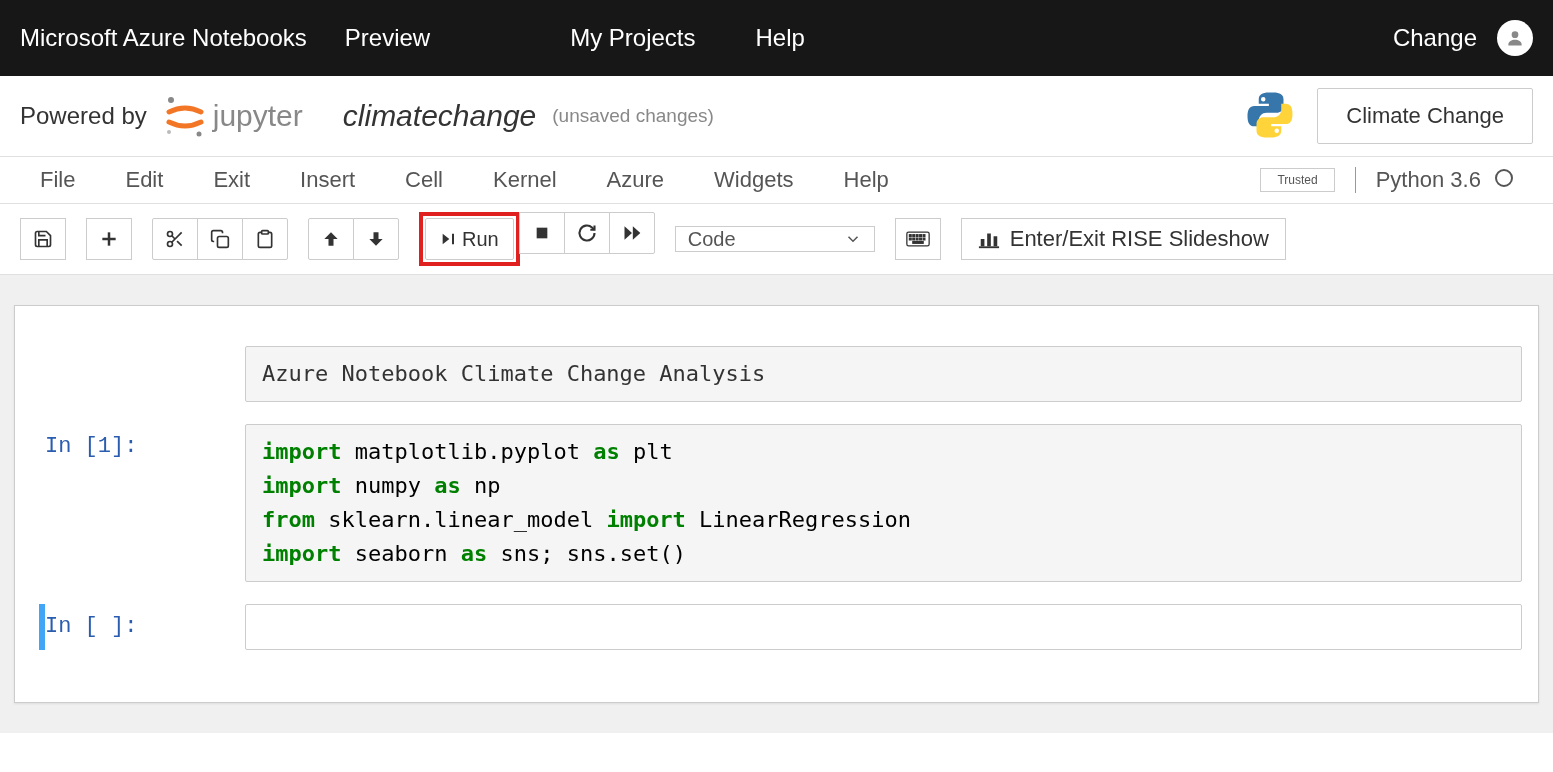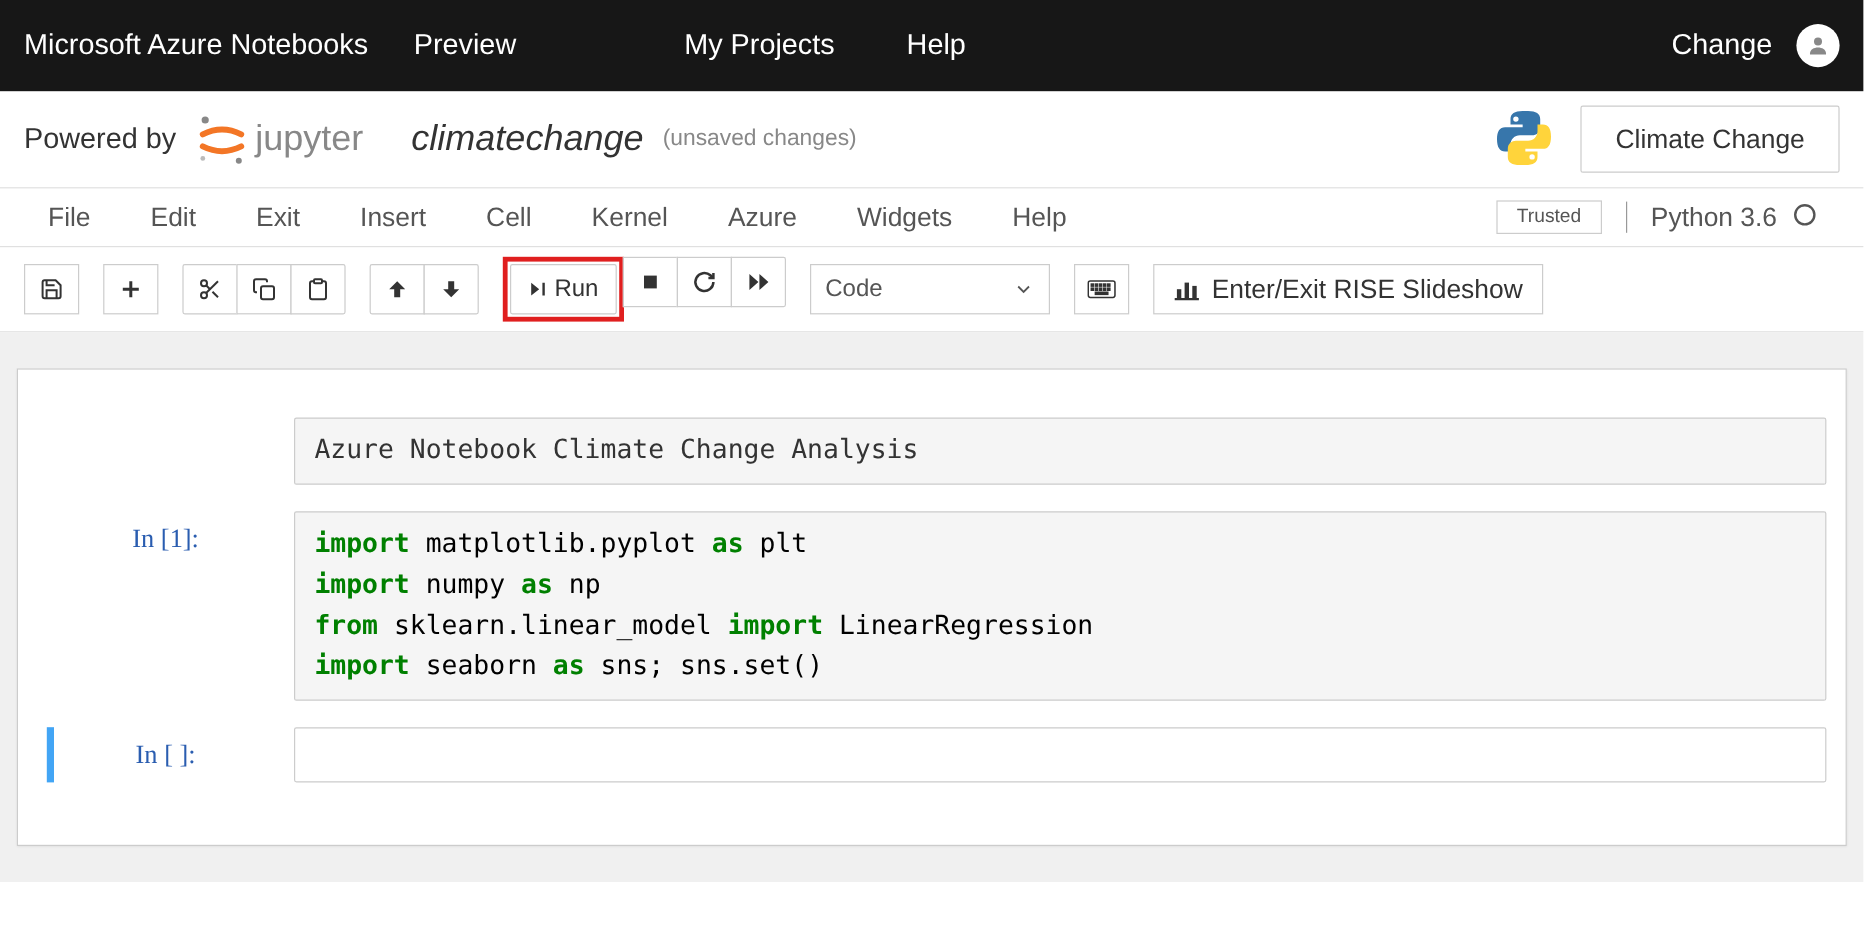--- a/index.html
+++ b/index.html
@@ -20,42 +20,42 @@
   .powered { font-size: 24px; color: #333; }
   .jlogo { display: flex; align-items: center; gap: 6px; font-size: 30px; color: #888; font-weight: 300; }
   .nbname { font-size: 30px; color: #333; margin-left: 24px; font-style: italic; }
   .nbstatus { font-size: 19px; color: #888; }
   .jup-right { margin-left: auto; display: flex; gap: 20px; }
   .proj-btn { border: 1px solid #ccc; background: #fff; padding: 14px 28px; font-size: 22px; color: #333; border-radius: 2px; }
   
   
   .menubar { display: flex; align-items: center; padding: 10px 40px; border-bottom: 1px solid #e0e0e0; font-size: 22px; color: #555; gap: 50px; }
   .menubar-right { margin-left: auto; display: flex; align-items: center; gap: 20px; }
-  .trusted { border: 1px solid #ccc; padding: 4px 16px; font-size: 16px; color: #555; }
+  .trusted { border: 1px solid #ccc; padding: 4px 16px; font-size: 12px; color: #555; }
   .kernel-name { font-size: 22px; color: #555; padding-left: 20px; border-left: 1px solid #999; }
   .kernel-ind { width: 18px; height: 18px; border: 2px solid #555; border-radius: 50%; display: inline-block; margin-left: 8px; }
   
   
   .toolbar { display: flex; align-items: center; padding: 8px 20px; gap: 6px; border-bottom: 1px solid #e0e0e0; }
   .tbtn { border: 1px solid #ccc; background: #fff; height: 42px; min-width: 46px; display: flex; align-items: center; justify-content: center; font-size: 18px; color: #333; cursor: pointer; }
   .tbtn-group { display: flex; }
   .tbtn-group .tbtn { border-radius: 0; margin-left: -1px; }
   .tbtn-group .tbtn:first-child { margin-left: 0; border-top-left-radius: 2px; border-bottom-left-radius: 2px; }
   .tbtn-group .tbtn:last-child { border-top-right-radius: 2px; border-bottom-right-radius: 2px; }
   .run-btn { gap: 6px; padding: 0 14px; font-size: 20px; }
   .run-hl { border: 4px solid #e01f1f; padding: 2px; }
-  .cell-type { border: 1px solid #ccc; height: 42px; width: 200px; padding: 0 12px; font-size: 20px; color: #555; background: #fff; display: flex; align-items: center; justify-content: space-between; }
+  .cell-type { border: 1px solid #ccc; height: 26px; width: 200px; padding: 0 12px; font-size: 20px; color: #555; background: #fff; display: flex; align-items: center; justify-content: space-between; }
   .rise-btn { gap: 10px; padding: 0 16px; font-size: 22px; }
   .sep { width: 8px; }
   
   
   .nb-area { background: #f0f0f0; padding: 30px 14px 30px 14px; }
   .nb-inner { background: #fff; border: 1px solid #ccc; padding: 40px 16px 30px 30px; box-shadow: 0 1px 2px rgba(0,0,0,.08); }
   .cell { display: flex; margin-bottom: 22px; }
-  .prompt { width: 200px; text-align: center; padding: 10px 14px 0 0; font-family: Liberation Serif, serif; font-size: 22px; color: #2a5db0; flex-shrink: 0; }
+  .prompt { width: 200px; text-align: left; padding: 10px 14px 0 0; font-family: Liberation Mono, monospace; font-size: 22px; color: #2a5db0; flex-shrink: 0; }
   .cell-body { flex: 1; border: 1px solid #ccc; background: #f5f5f5; padding: 10px 16px; font-family: "Consolas", monospace; font-size: 22px; line-height: 1.55; border-radius: 2px; }
   .cell.active { position: relative; }
   .cell.active::before { content: ""; position: absolute; left: -6px; top: 0; bottom: 0; width: 6px; background: #42a5f5; }
   .cell.active .prompt { border: none; }
   .cell.active .cell-body { border: 1px solid #ccc; background: #fff; min-height: 46px; }
   .raw-cell .cell-body { background: #f5f5f5; color: #333; }
   
   
   .kw { color: #008000; font-weight: bold; }
   .nm { color: #000; }

